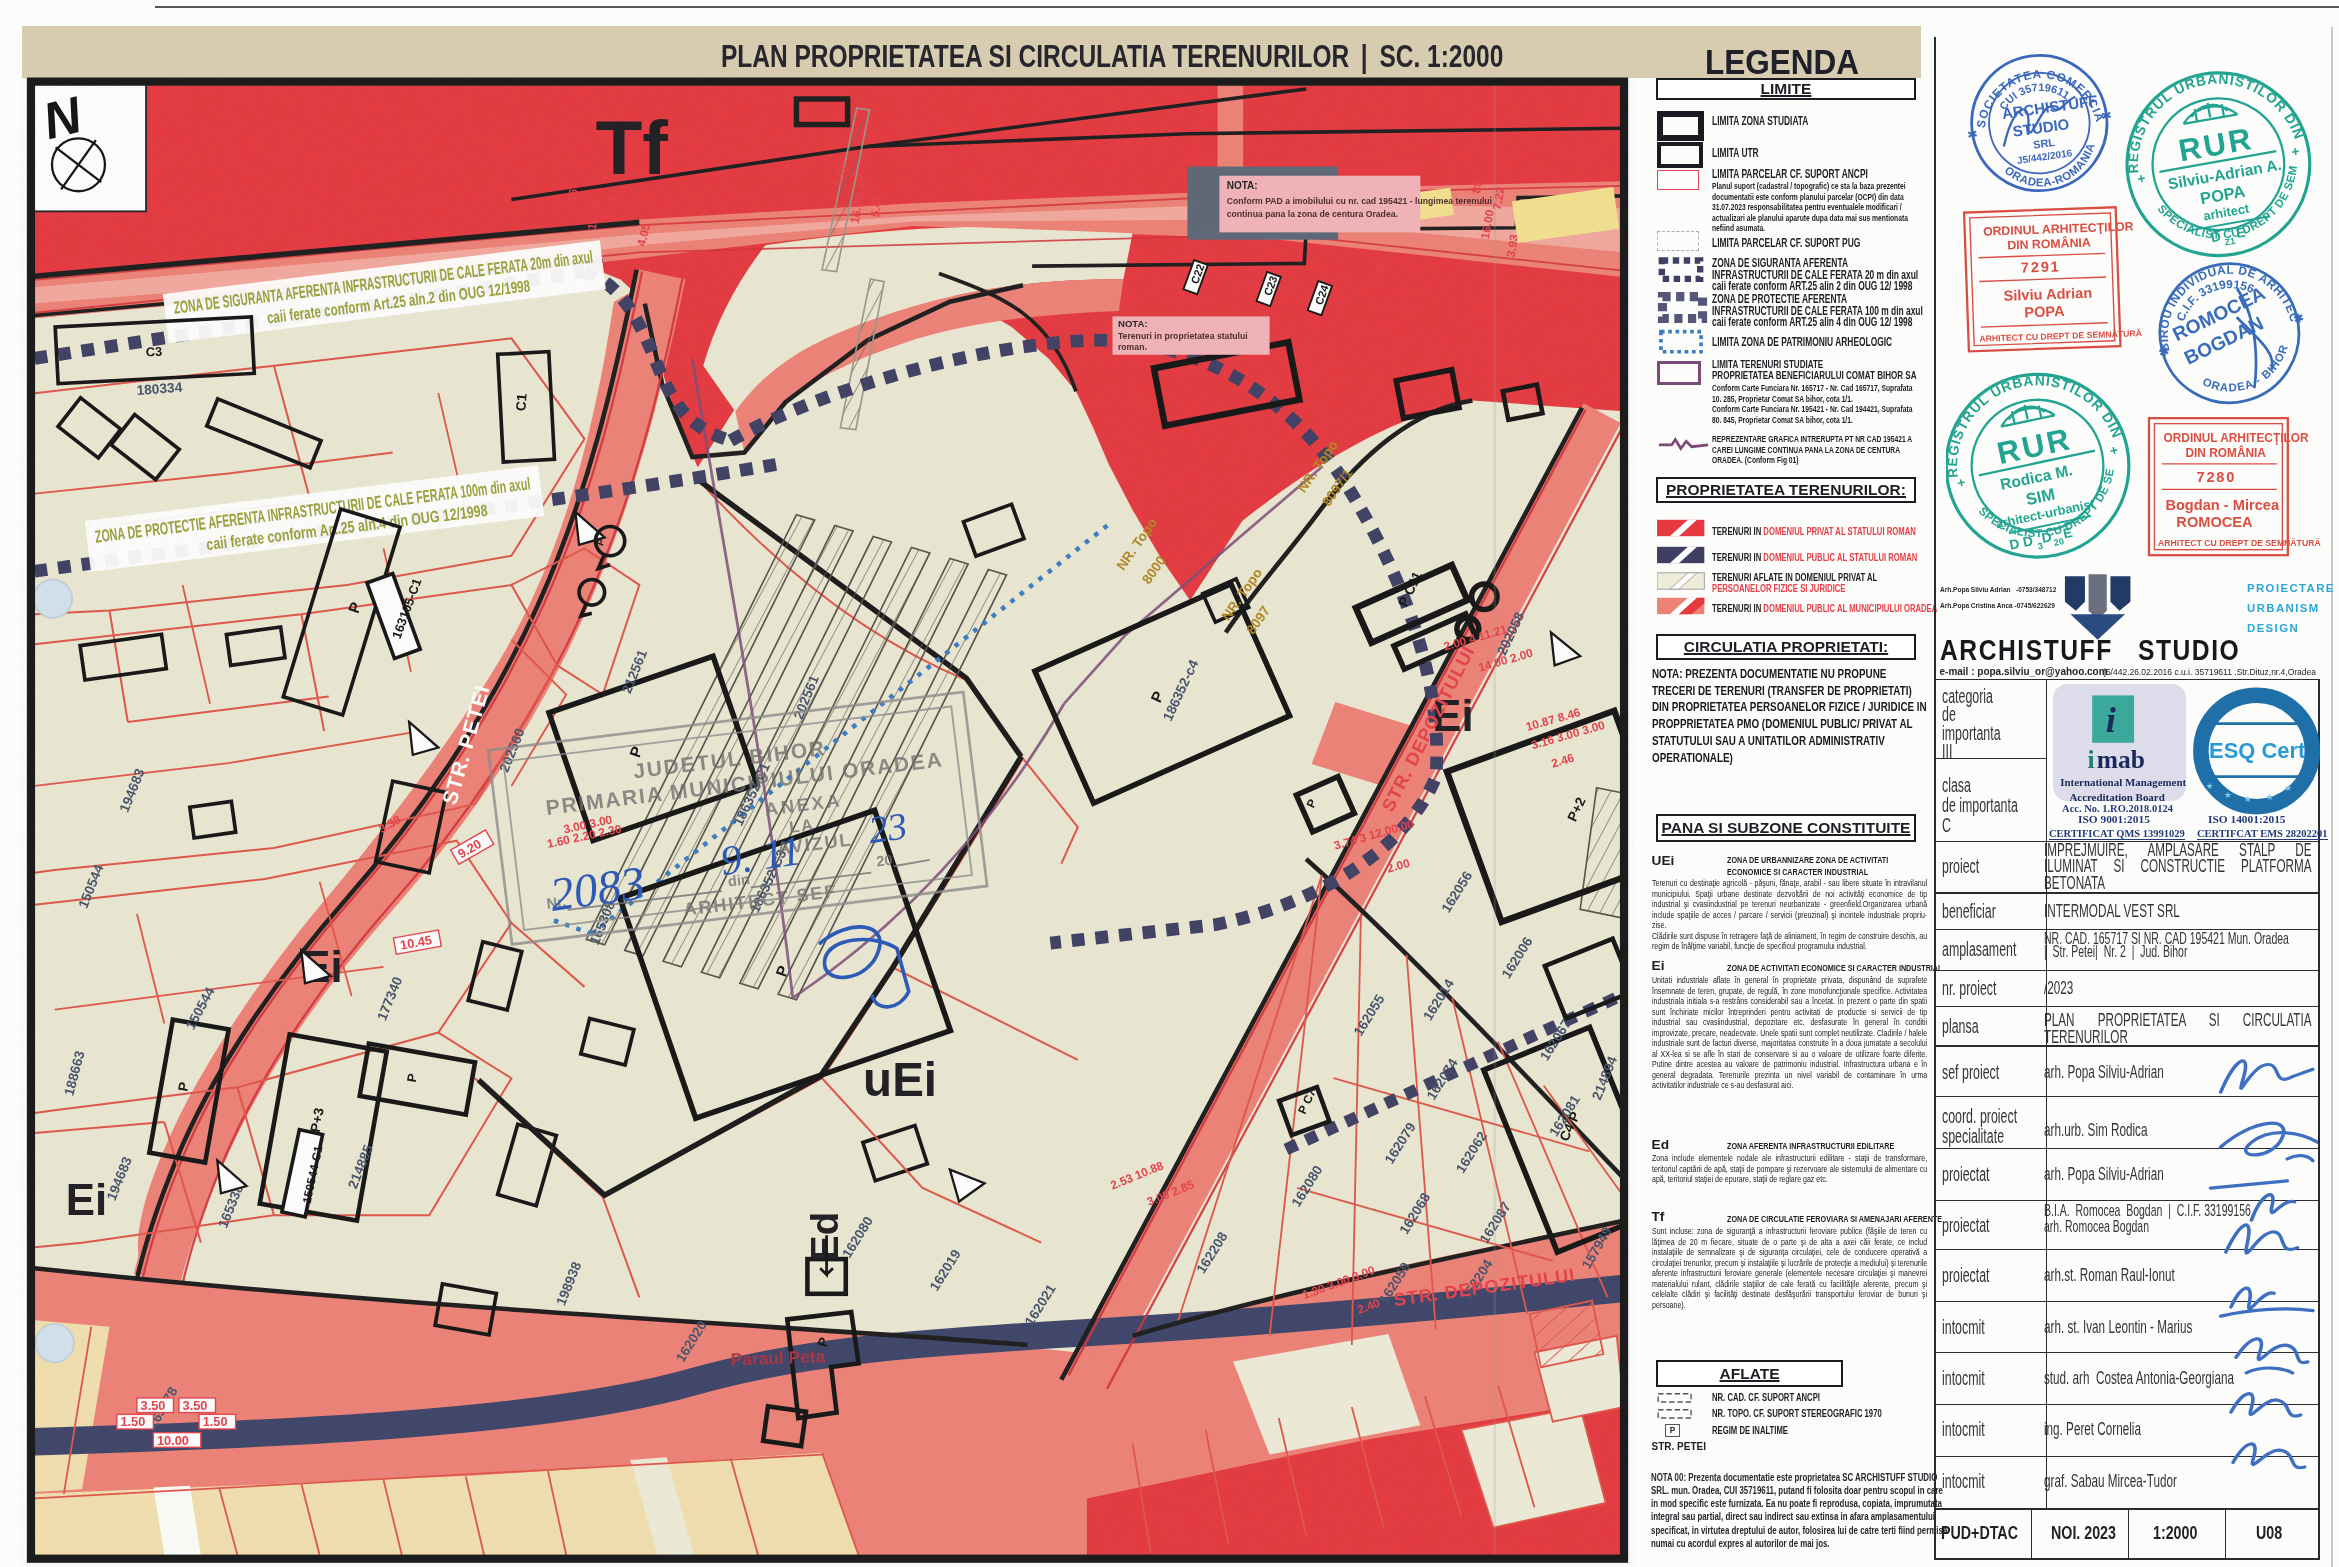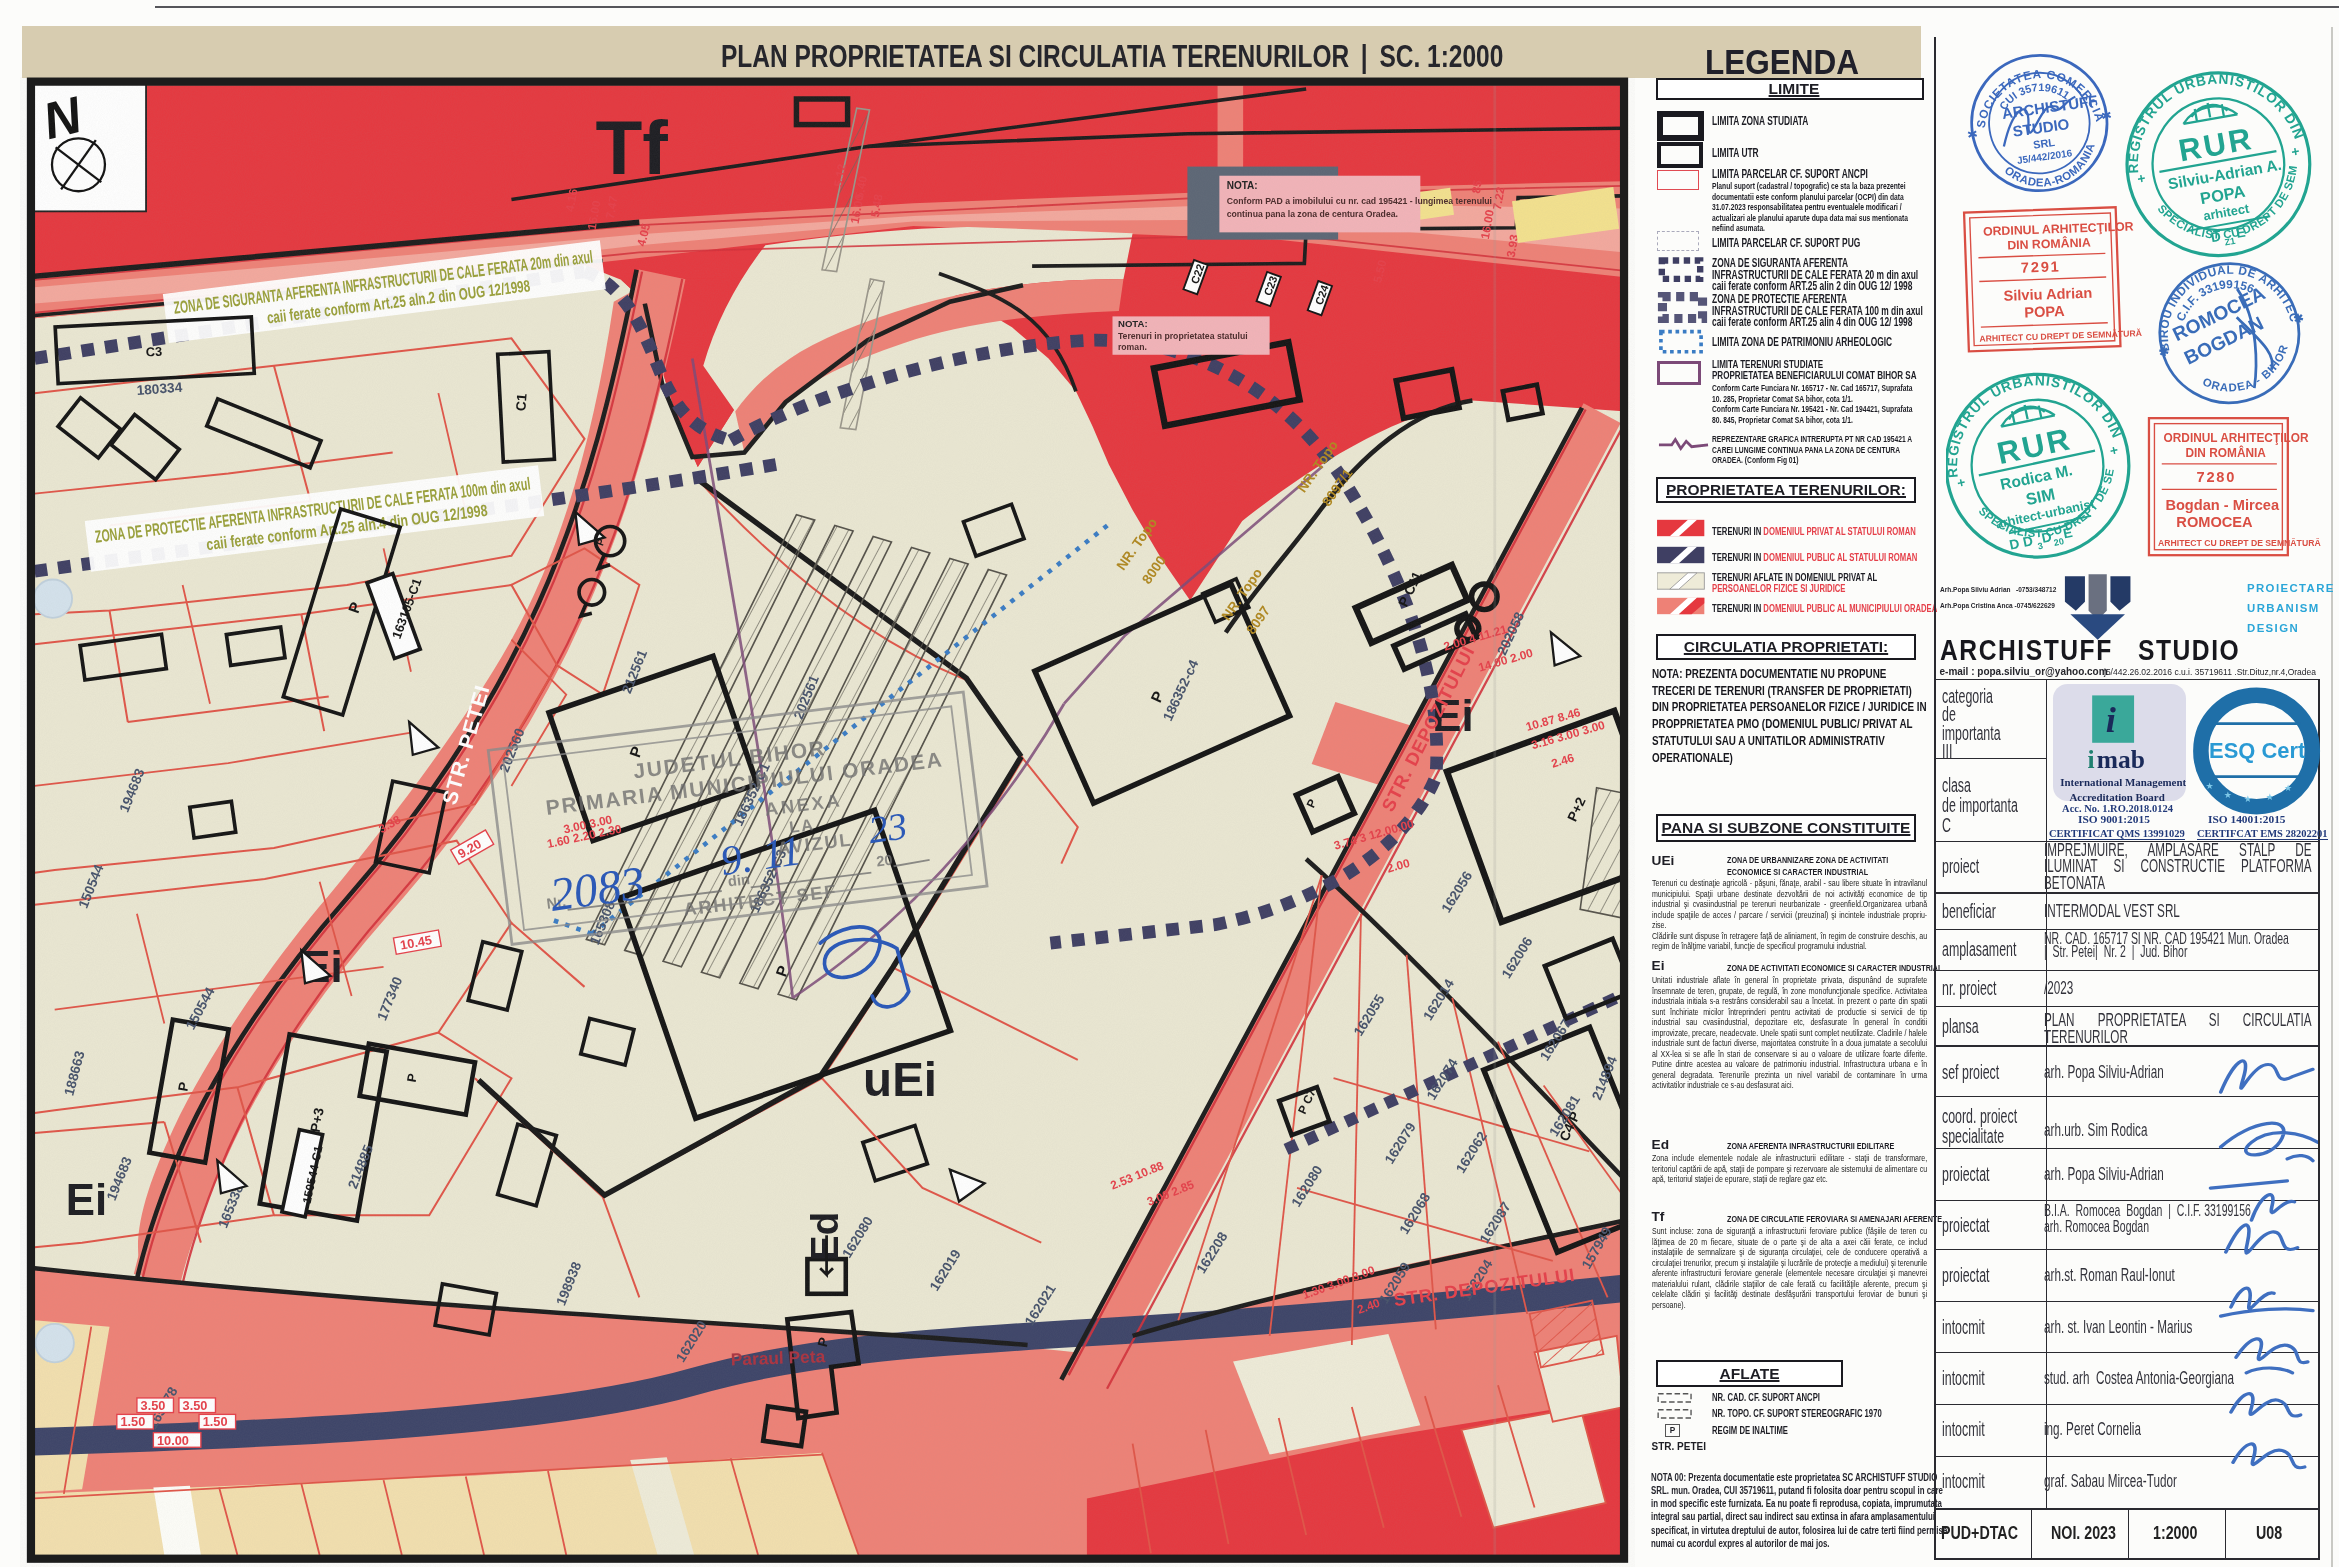--- a/index.html
+++ b/index.html
@@ -512,21 +512,21 @@
 <line x1="105" y1="153" x2="67" y2="207" stroke="#111" stroke-width="2.5"></line>
 </g>
 
 <rect x="34" y="89" width="1744" height="1617" filter="url(#paper)" opacity="0.16"></rect>
 
 <rect x="34" y="89" width="1744" height="1617" fill="none" stroke="#1c1c1c" stroke-width="9"></rect>
 </svg>
 
 <div class="abs leg">
 
-<div class="hd" style="top:0px;height:18.3px;font-size:15.5px;line-height:18.3px;padding-left:8px;"><u>LIMITE</u></div>
+<div class="hd" style="top:0px;height:18.3px;font-size:15.5px;line-height:18.3px;"><u>LIMITE</u></div>
 
 <div class="sym" style="top:33px;width:35px;height:18.3px;border:6.4px solid #1a1a20;"></div>
 <div class="ltx" style="top:38px;">LIMITA ZONA STUDIATA</div>
 
 <div class="sym" style="top:64px;width:38px;height:18.3px;border:4.6px solid #1a1a20;"></div>
 <div class="ltx" style="top:70px;">LIMITA UTR</div>
 
 <div class="sym" style="top:92px;width:40px;height:18.3px;border:1.8px solid #e04a52;"></div>
 <div class="ltx" style="top:91px;">LIMITA PARCELAR CF. SUPORT ANCPI</div>
 <div class="ltx pr" style="top:103px;font-weight:bold;font-size:9.6px;">Planul suport (cadastral / topografic) ce sta la baza prezentei documentatii este conform planului parcelar (OCPI) din data 31.07.2023 responsabilitatea pentru eventualele modificari / actualizari ale planului aparute dupa data mai sus mentionata nefiind asumata.</div>

